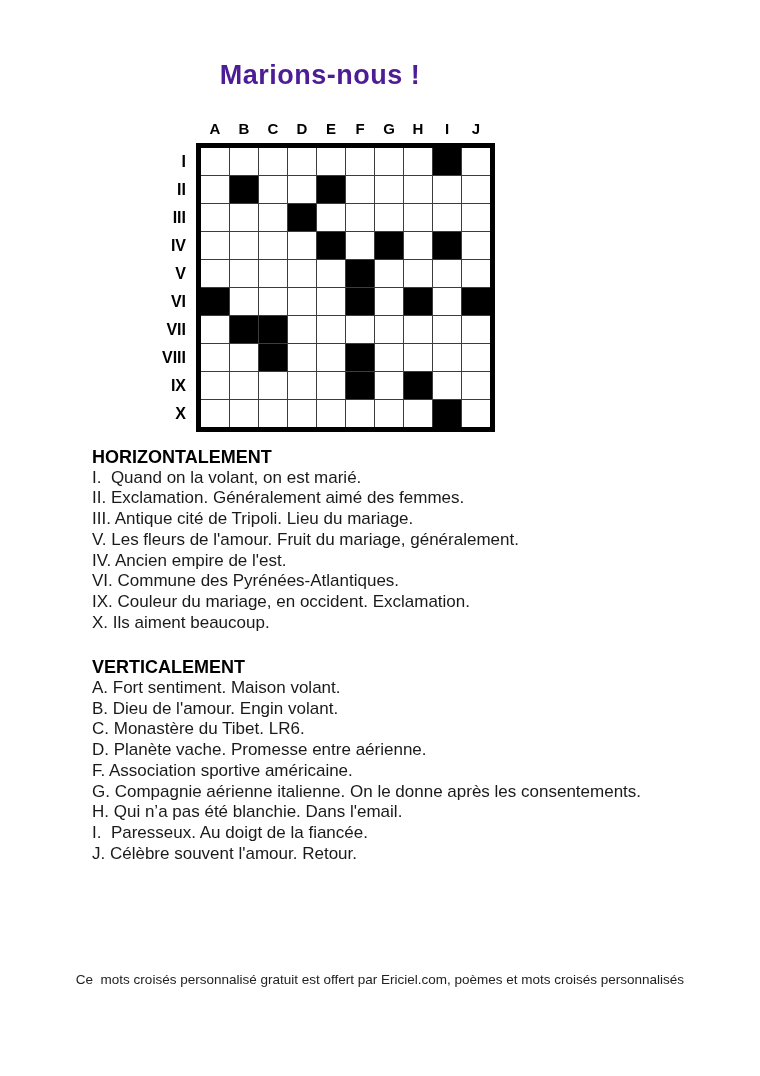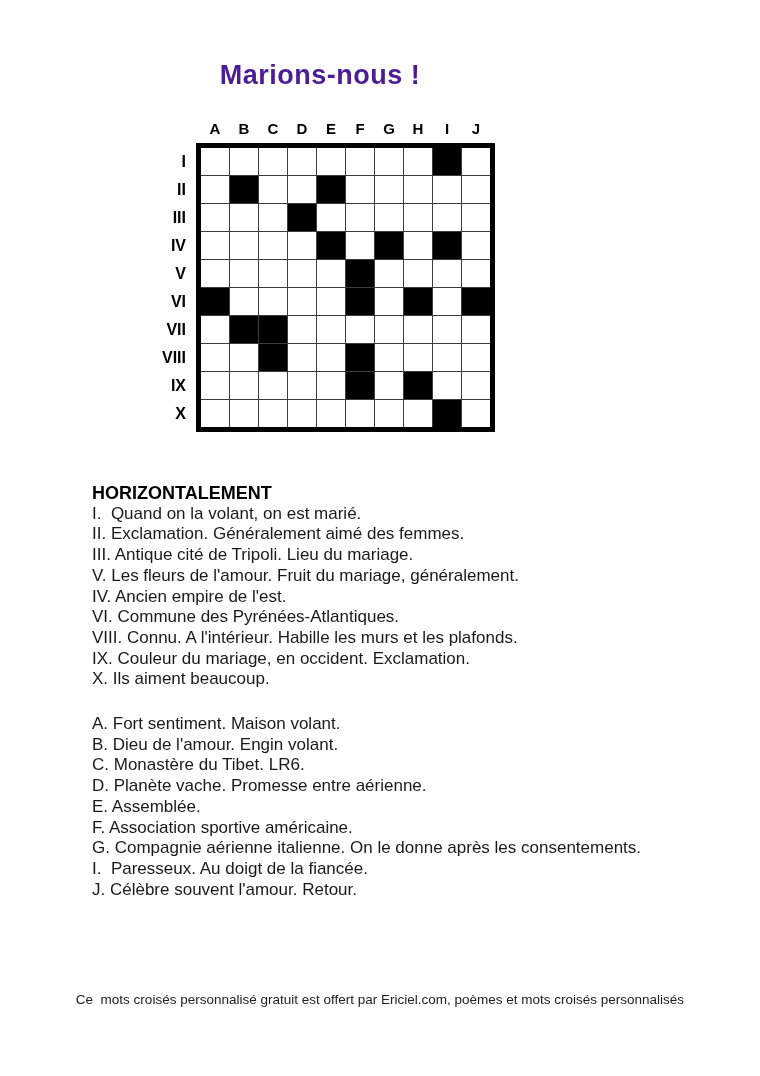--- a/index.html
+++ b/index.html
@@ -74,27 +74,26 @@
     top: 447px;
     width: 620px;
     font-size: 17px;
     line-height: 20.7px;
     color: #1a1a1a;
   }
   .section-header {
     font-weight: bold;
     font-size: 18px;
     color: #000000;
-    margin-top: 36px;
   }
   .clue { white-space: pre-wrap; }
   .section-vertical { margin-top: 24px; }
   .footer {
     position: absolute;
-    top: 992px;
+    top: 972px;
     left: 0;
     width: 760px;
     text-align: center;
     font-size: 13.5px;
     color: #222222;
     white-space: pre-wrap;
   }
 </style>
 </head>
 <body>
@@ -235,34 +234,34 @@
   <div class="clues">
     <div class="section section-horizontal">
       <div class="section-header">HORIZONTALEMENT</div>
       <div>
           <div class="clue">I.  Quand on la volant, on est marié.</div>
           <div class="clue">II. Exclamation. Généralement aimé des femmes.</div>
           <div class="clue">III. Antique cité de Tripoli. Lieu du mariage.</div>
           <div class="clue">V. Les fleurs de l'amour. Fruit du mariage, généralement.</div>
           <div class="clue">IV. Ancien empire de l'est.</div>
           <div class="clue">VI. Commune des Pyrénées-Atlantiques.</div>
-          <div class="clue">VIII. Connu. A l'intérieur. Habille les murs et les plafonds.</div>
           <div class="clue">IX. Couleur du mariage, en occident. Exclamation.</div>
           <div class="clue">X. Ils aiment beaucoup.</div>
         </div>
     </div>
     <div class="section section-vertical">
+      <div class="section-header">VERTICALEMENT</div>
       <div>
           <div class="clue">A. Fort sentiment. Maison volant.</div>
           <div class="clue">B. Dieu de l'amour. Engin volant.</div>
           <div class="clue">C. Monastère du Tibet. LR6.</div>
           <div class="clue">D. Planète vache. Promesse entre aérienne.</div>
-          <div class="clue">E. Assemblée.</div>
           <div class="clue">F. Association sportive américaine.</div>
           <div class="clue">G. Compagnie aérienne italienne. On le donne après les consentements.</div>
+          <div class="clue">H. Qui n’a pas été blanchie. Dans l'email.</div>
           <div class="clue">I.  Paresseux. Au doigt de la fiancée.</div>
           <div class="clue">J. Célèbre souvent l'amour. Retour.</div>
         </div>
     </div>
   </div>
 
   <div class="footer">Ce  mots croisés personnalisé gratuit est offert par Ericiel.com, poèmes et mots croisés personnalisés</div>
 
 </div>
 

